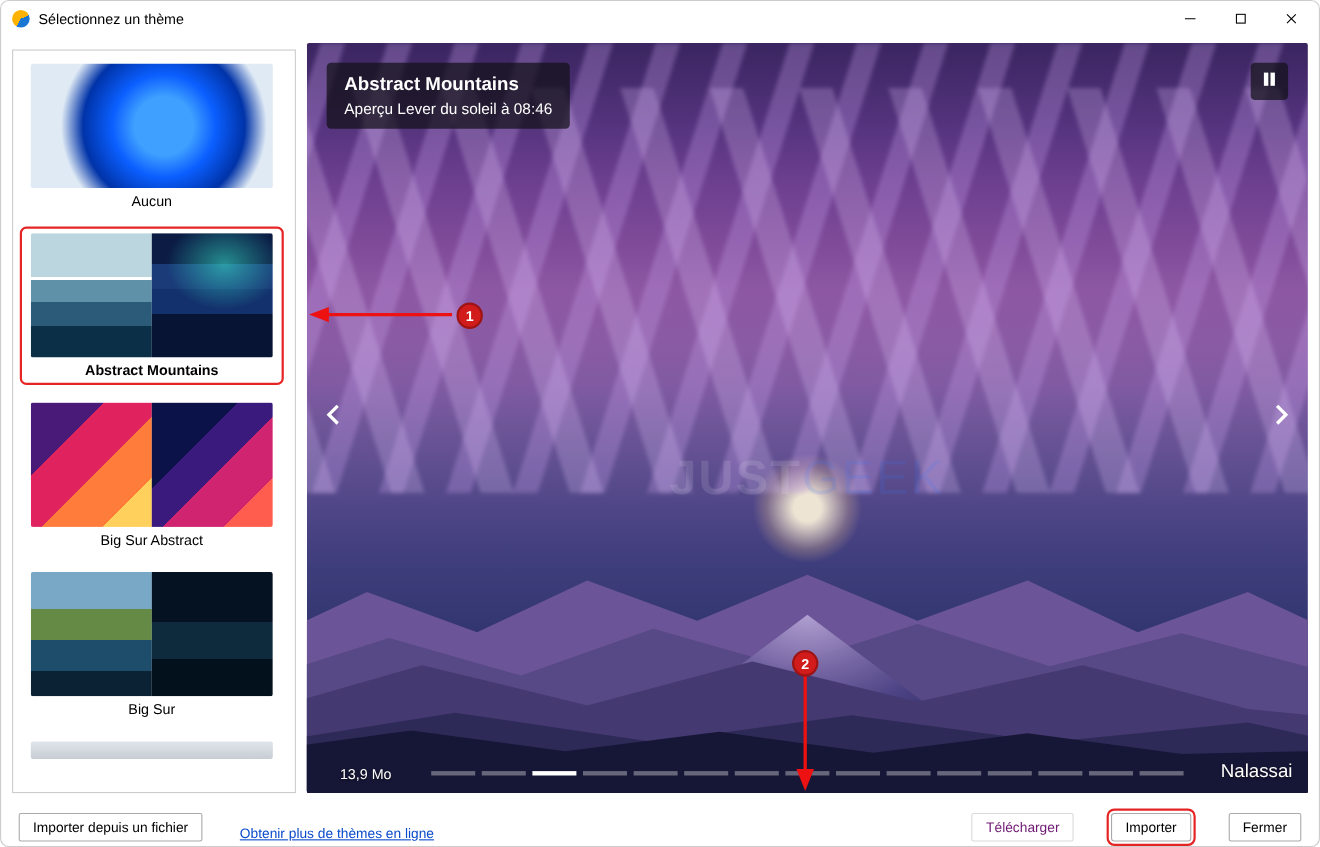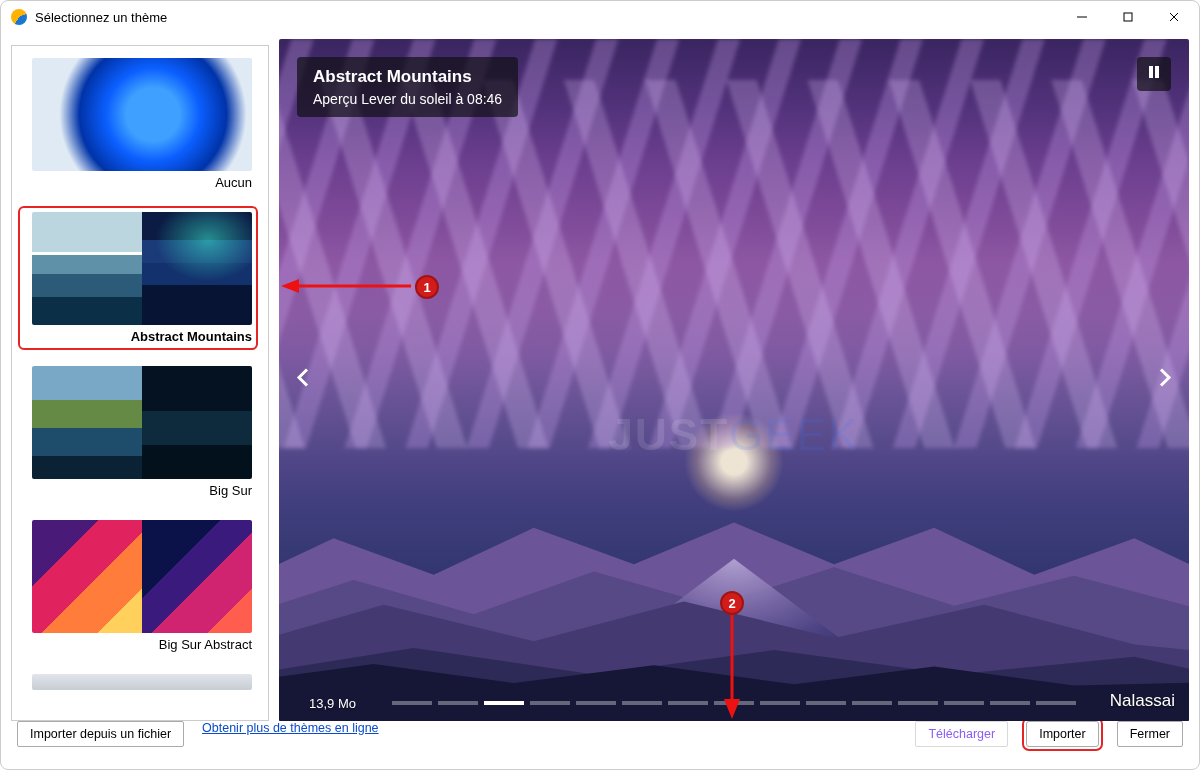--- a/index.html
+++ b/index.html
@@ -12,21 +12,21 @@
   .tbtn{width:46px;height:32px;display:flex;align-items:center;justify-content:center;color:#000}
   .tbtn svg{width:10px;height:10px}
   
   .body{height:calc(100% - 32px - 48px);padding:6px 10px 0 10px;display:flex;gap:10px}
   .sidebar{width:258px;display:flex;flex-direction:column}
   .display-select{height:24px;border:1px solid #bbb;background:#fff;font-size:12px;padding:2px 6px;border-radius:2px;display:flex;align-items:center;justify-content:space-between}
   .thumbs{flex:1;margin-top:6px;border:1px solid #ccc;overflow:hidden;position:relative}
   .thumbs-inner{position:absolute;inset:0;overflow-y:auto;padding:6px 10px 6px 6px}
   .thumbs-inner::-webkit-scrollbar{width:14px}
   .thumbs-inner::-webkit-scrollbar-thumb{background:#c8c8c8;border-radius:7px;border:3px solid #fff}
-  .theme-item{display:flex;flex-direction:column;align-items:flex-end;margin-bottom:10px;padding:4px;border:2px solid transparent;border-radius:4px}
+  .theme-item{display:flex;flex-direction:column;align-items:center;margin-bottom:10px;padding:4px;border:2px solid transparent;border-radius:4px}
   .theme-item.selected{border:2px solid #e62424;border-radius:6px}
   .theme-item.selected .theme-label{font-weight:700}
   .theme-thumb{width:220px;height:113px;border-radius:2px;overflow:hidden;position:relative;display:flex}
   .theme-label{font-size:13px;margin-top:4px;color:#000}
   
   .th-none{background:radial-gradient(circle at 55% 50%,#3fa0ff 0 20%,#0b5fff 35%,#0033a8 55%,#dfeaf5 70%)}
   .th-abstract .half{flex:1}
   .th-abstract .half.a{background:linear-gradient(to bottom,#bcd6df 0 35%,#fff 35% 38%,#5f92a8 38% 55%,#2c5b79 55% 75%,#0b2f47 75% 100%)}
   .th-abstract .half.b{background:linear-gradient(to bottom,#0b1b44 0 25%,#1a3a78 25% 45%,#13326d 45% 65%,#071433 65% 100%);position:relative}
   .th-abstract .half.b::after{content:"";position:absolute;inset:0;background:radial-gradient(ellipse 80% 60% at 60% 25%,rgba(58,236,207,.55),transparent 60%)}
@@ -72,23 +72,23 @@
   .nav-arrow{position:absolute;top:50%;transform:translateY(-50%);color:rgba(255,255,255,.85);font-size:20px;padding:10px}
   .nav-left{left:6px}.nav-right{right:6px}
   .bottom-left{position:absolute;left:30px;bottom:10px;color:#fff;font-size:13px;text-shadow:0 1px 2px rgba(0,0,0,.6)}
   .bottom-right{position:absolute;right:14px;bottom:10px;color:#fff;font-size:17px;text-shadow:0 1px 2px rgba(0,0,0,.6)}
   .dots{position:absolute;left:50%;bottom:16px;transform:translateX(-50%);display:flex;gap:6px}
   .dot{width:40px;height:4px;background:rgba(255,255,255,.35)}
   .dot.active{background:#fff}
   .watermark{position:absolute;left:50%;top:58%;transform:translate(-50%,-50%);font-size:44px;font-weight:400;letter-spacing:2px;color:rgba(255,255,255,.12);white-space:nowrap}
   .watermark span{color:rgba(60,120,255,.14)}
   
-  .footer{height:44px;display:flex;align-items:flex-start;padding:0 16px;gap:18px}
+  .footer{height:44px;display:flex;align-items:flex-end;padding:0 16px;gap:34px}
   .btn{height:26px;border:1px solid #aaa;background:#fff;font-size:12.5px;padding:0 12px;border-radius:2px;display:flex;align-items:center}
-  .btn.disabled{color:#8b5cf6;border-color:#d9d9d9}
+  .btn.disabled{color:#701a75;border-color:#d9d9d9}
   .btn.primary-hl{outline:2px solid #e62424;outline-offset:2px;border-radius:3px}
   .link{color:#0a4bcc;font-size:12.5px;text-decoration:underline}
   .spacer{flex:1}
   
   .anno{position:absolute;pointer-events:none}
   .badge{width:24px;height:24px;border-radius:50%;background:#d21b1b;color:#fff;font-size:13px;font-weight:700;display:flex;align-items:center;justify-content:center;border:2px solid #9e1414}
   .arrow-line{stroke:#e11;stroke-width:3;fill:none}
   .arrow-head{fill:#e11}
 </style>
 </head>
@@ -128,32 +128,32 @@
           <div class="theme-label">Aucun</div>
         </div>
         <div class="theme-item selected">
           <div class="theme-thumb th-abstract">
             <div class="half a"></div>
               <div class="half b"></div>
           </div>
           <div class="theme-label">Abstract Mountains</div>
         </div>
         <div class="theme-item">
+          <div class="theme-thumb th-bsabs">
+            <div class="half a"></div>
+              <div class="half b"></div>
+          </div>
+          <div class="theme-label">Big Sur Abstract</div>
+        </div>
+        <div class="theme-item">
           <div class="theme-thumb th-bigsur">
             <div class="half a"></div>
               <div class="half b"></div>
           </div>
           <div class="theme-label">Big Sur</div>
-        </div>
-        <div class="theme-item">
-          <div class="theme-thumb th-bsabs">
-            <div class="half a"></div>
-              <div class="half b"></div>
-          </div>
-          <div class="theme-label">Big Sur Abstract</div>
         </div>
         <div class="theme-item">
           <div class="theme-thumb th-next" style="height:16px"></div>
         </div>
       </div>
     </div>
   </div>
 
   <div class="preview">
     <div class="preview-art">

